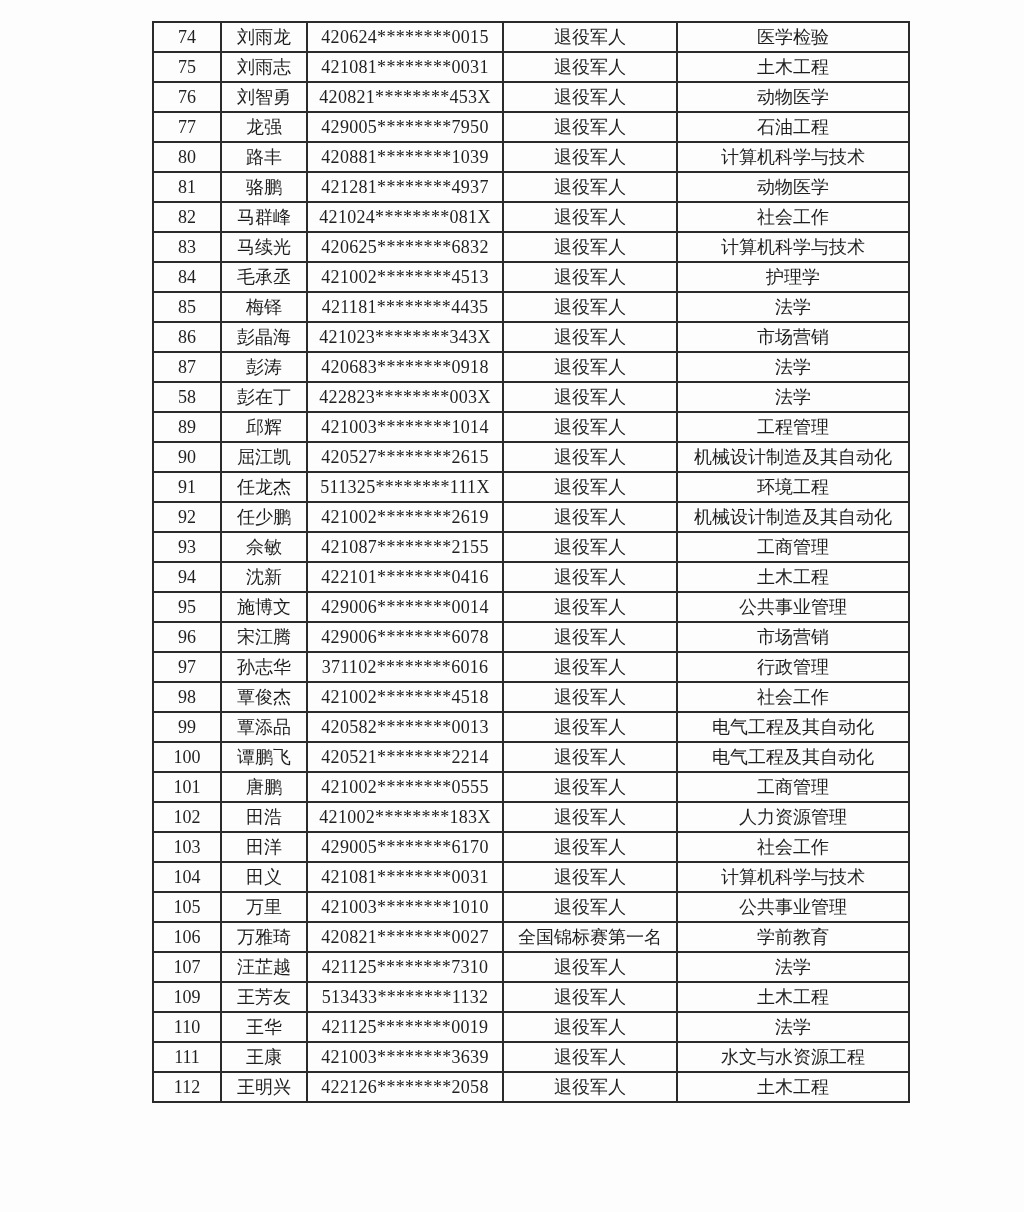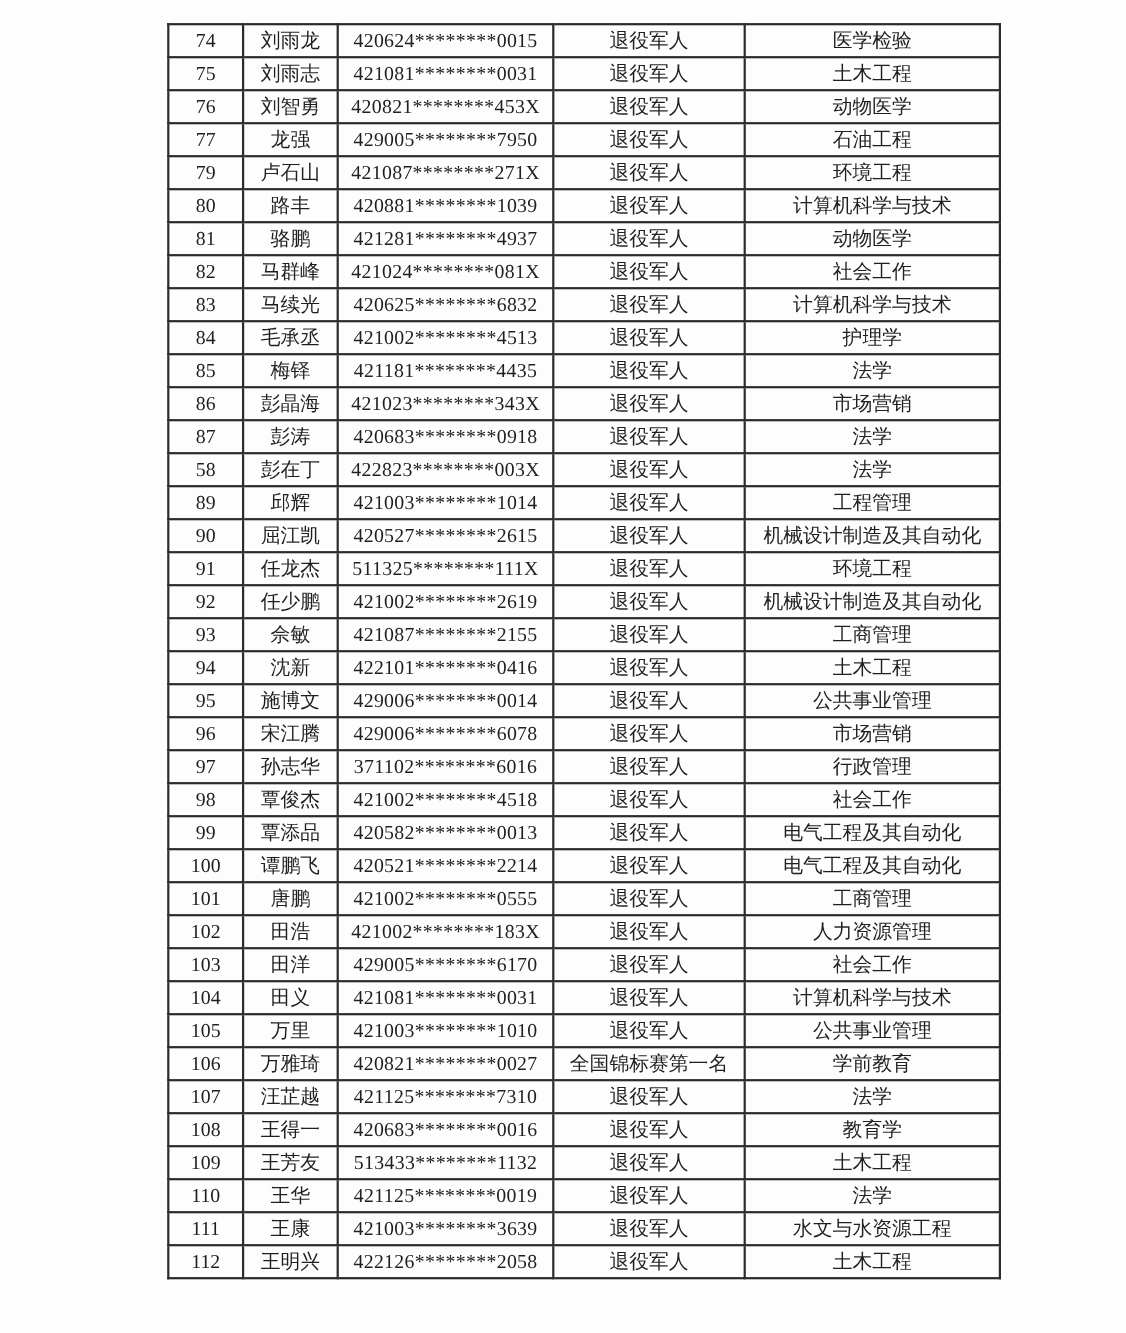--- a/index.html
+++ b/index.html
@@ -70,27 +70,20 @@
           <td class="c4">动物医学</td>
         </tr>
         <tr>
           <td class="c0">77</td>
           <td class="c1">龙强</td>
           <td class="c2">429005********7950</td>
           <td class="c3">退役军人</td>
           <td class="c4">石油工程</td>
         </tr>
         <tr>
-          <td class="c0">79</td>
-          <td class="c1">卢石山</td>
-          <td class="c2">421087********271X</td>
-          <td class="c3">退役军人</td>
-          <td class="c4">环境工程</td>
-        </tr>
-        <tr>
           <td class="c0">80</td>
           <td class="c1">路丰</td>
           <td class="c2">420881********1039</td>
           <td class="c3">退役军人</td>
           <td class="c4">计算机科学与技术</td>
         </tr>
         <tr>
           <td class="c0">81</td>
           <td class="c1">骆鹏</td>
           <td class="c2">421281********4937</td>
@@ -273,27 +266,20 @@
           <td class="c4">学前教育</td>
         </tr>
         <tr>
           <td class="c0">107</td>
           <td class="c1">汪芷越</td>
           <td class="c2">421125********7310</td>
           <td class="c3">退役军人</td>
           <td class="c4">法学</td>
         </tr>
         <tr>
-          <td class="c0">108</td>
-          <td class="c1">王得一</td>
-          <td class="c2">420683********0016</td>
-          <td class="c3">退役军人</td>
-          <td class="c4">教育学</td>
-        </tr>
-        <tr>
           <td class="c0">109</td>
           <td class="c1">王芳友</td>
           <td class="c2">513433********1132</td>
           <td class="c3">退役军人</td>
           <td class="c4">土木工程</td>
         </tr>
         <tr>
           <td class="c0">110</td>
           <td class="c1">王华</td>
           <td class="c2">421125********0019</td>

